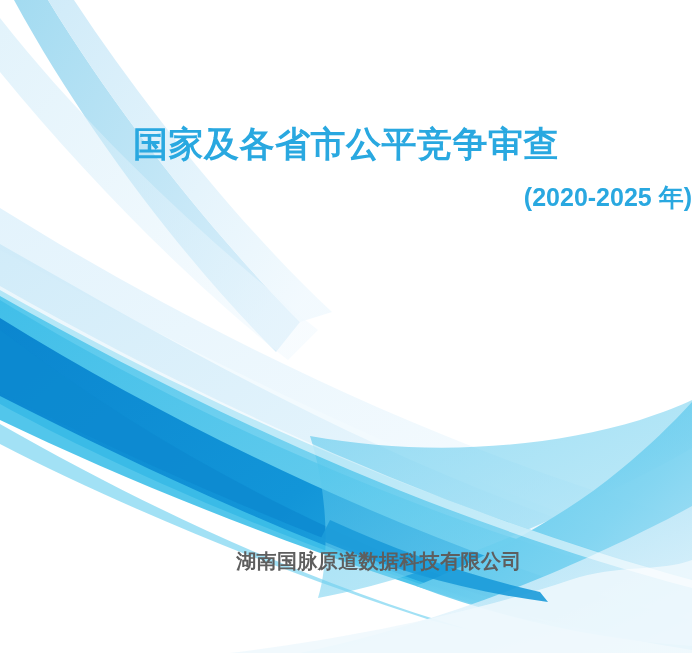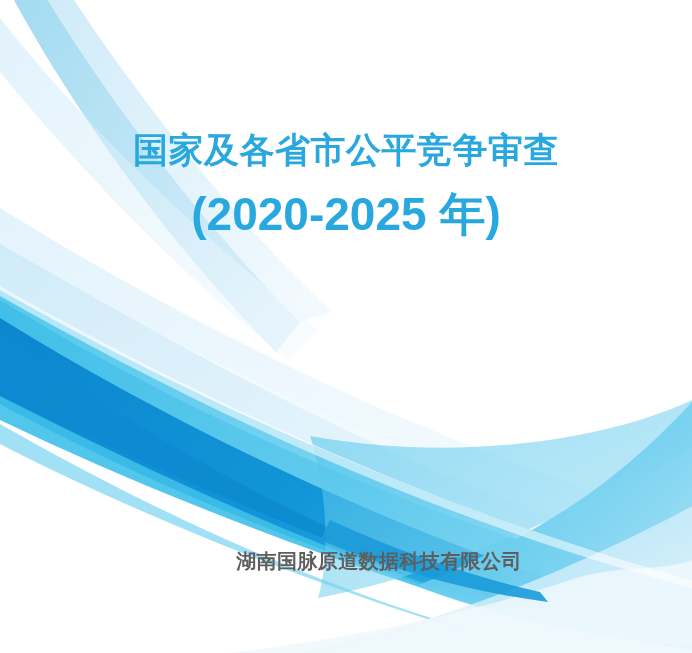--- a/index.html
+++ b/index.html
@@ -25,39 +25,40 @@
     display: block;
   }
   .content-layer {
     position: absolute;
     top: 0; left: 0;
     width: 692px;
     height: 653px;
   }
   .title-block {
     position: absolute;
-    top: 132px;
+    top: 126px;
     left: 0;
     width: 692px;
     text-align: center;
   }
   .title-line {
     font-size: 35px;
     font-weight: bold;
     color: #29a8e0;
     letter-spacing: 0.5px;
     line-height: 1.0;
     margin: 0;
     white-space: nowrap;
   }
   .title-line-1 { margin-bottom: 24px; }
   .title-line-2 { margin-bottom: 24px; }
   .title-line-3 {
-    font-size: 46px;
+    font-size: 25px;
     letter-spacing: 0px;
+    text-align: right;
   }
   .footer-block {
     position: absolute;
     top: 551px;
     left: 0;
     width: 692px;
     text-align: center;
     padding-left: 33px;
   }
   .footer-org {

